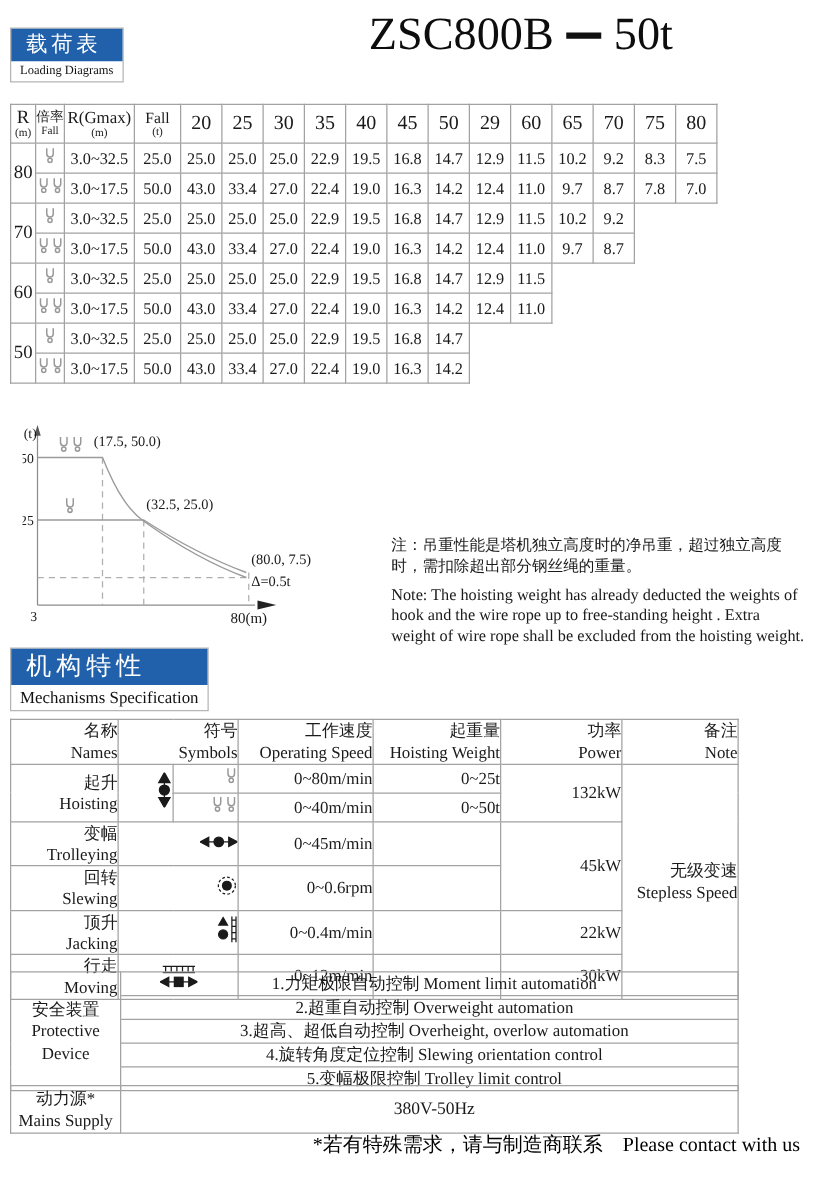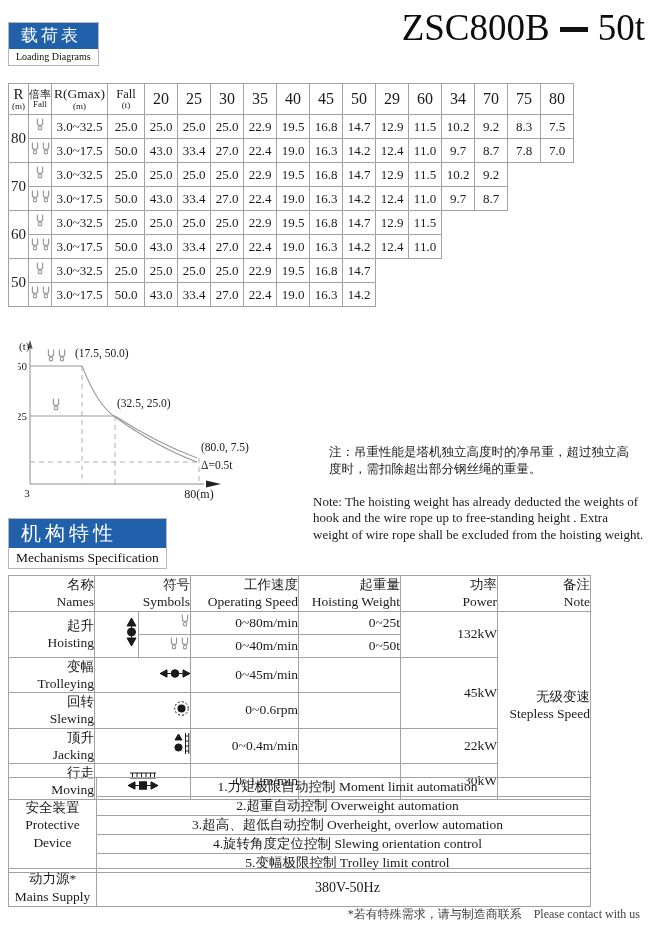--- a/index.html
+++ b/index.html
@@ -14,21 +14,21 @@
   .badge{position:absolute;border:1px solid #b5b5b5;background:#fff;}
   .badge .cnb{display:block;background:#2161ac;color:#fff;padding:3px 12px;letter-spacing:3px;line-height:1.15}
   .badge .enb{display:block;padding:2px 7px;color:#111;font-size:10px;line-height:1.2}
   #badge1{left:8px;top:22px}
   #badge1 .cnb{font-size:17px}
   #badge2{left:8px;top:518px}
   #badge2 .cnb{font-size:20px;letter-spacing:4px}
   #badge2 .enb{font-size:13.5px}
 
   
-  #title{position:absolute;left:295px;top:6px;width:350px;text-align:right;
+  #title{position:absolute;left:295px;top:6px;width:350px;text-align:left;
          font-size:37px;white-space:nowrap;color:#0d0d0d}
   #title .dash{display:inline-block;width:28px;height:5px;background:#111;
                margin:0 10px;vertical-align:0.22em}
 
   
   .lt{position:absolute;left:8px;top:83px;border-collapse:collapse;table-layout:fixed;
       width:565px;font-size:13px}
   .lt th,.lt td{border:1px solid #a2a2a2;text-align:center;vertical-align:middle;
       padding:0;overflow:hidden;font-weight:normal}
   .lt td.void{border:none}
@@ -42,21 +42,21 @@
 
   .hook{stroke:#999;fill:none}
 
   
   .ax{stroke:#8c8c8c;stroke-width:1;fill:none}
   .dash-l{stroke:#aeaeae;stroke-width:1;stroke-dasharray:5,4;fill:none}
   .curve{stroke:#9a9a9a;stroke-width:1.1;fill:none}
   .ctext{font-family:"Liberation Serif","DejaVu Serif",serif;fill:#1a1a1a}
 
   .notes{font-size:13px;line-height:1.3}
-  .notes .ncn{font-size:12.5px;line-height:1.35;margin:16px}
+  .notes .ncn{font-size:12.5px;line-height:1.35;margin:0}
   .notes .nen{font-size:13px;line-height:1.28;margin:6px 0 0}
 
   
   .mt{position:absolute;left:8px;top:575px;border-collapse:collapse;table-layout:fixed;
       width:582px;font-size:13.5px}
   .mt th,.mt td{border:1px solid #a2a2a2;text-align:right;vertical-align:middle;
       padding:0;font-weight:normal;overflow:hidden}
   .mt .cn,.mt .en{display:block;line-height:1.28}
   .mh{height:34px}
   .r24{height:23px}
@@ -67,21 +67,21 @@
   
   .pt{border-collapse:collapse;table-layout:fixed;width:582px;font-size:13.5px}
   .pt td{border:1px solid #a2a2a2;vertical-align:middle;overflow:hidden}
   .pt tr{height:18px}
   .plab{text-align:center}
   .plab span{display:block;line-height:1.3}
   .pitem{text-align:center;padding:0 0 0 8px}
   #mains tr{height:38px}
   #mains .mval{font-size:14px}
 
-  #footer{position:absolute;right:10px;top:906px;font-size:12px;white-space:pre;color:#404040}
+  #footer{position:absolute;right:10px;top:906px;font-size:16px;white-space:pre;color:#000000}
 </style>
 </head>
 <body>
 
 <svg width="0" height="0" style="position:absolute">
   <defs>
     <g id="hookg" fill="none" stroke-width="1.2">
       <path d="M2.4 0.5 L2.4 5 A2.6 2.6 0 0 0 7.6 5 L7.6 0.5"></path>
       <circle cx="5" cy="10.2" r="1.7"></circle>
     </g>
@@ -136,21 +136,21 @@
       </th>
     <th class="rad">20</th>
         <th class="rad">25</th>
         <th class="rad">30</th>
         <th class="rad">35</th>
         <th class="rad">40</th>
         <th class="rad">45</th>
         <th class="rad">50</th>
         <th class="rad">29</th>
         <th class="rad">60</th>
-        <th class="rad">34</th>
+        <th class="rad">65</th>
         <th class="rad">70</th>
         <th class="rad">75</th>
         <th class="rad">80</th>
       </tr>
   </thead>
   <tbody id="lt-body">
       <tr>
         <td class="rlab" rowspan="2">80</td>
         <td class="fall"><svg class="hook" width="10" height="13" viewBox="0 0 10 13">
             <use href="#hookg"></use>

